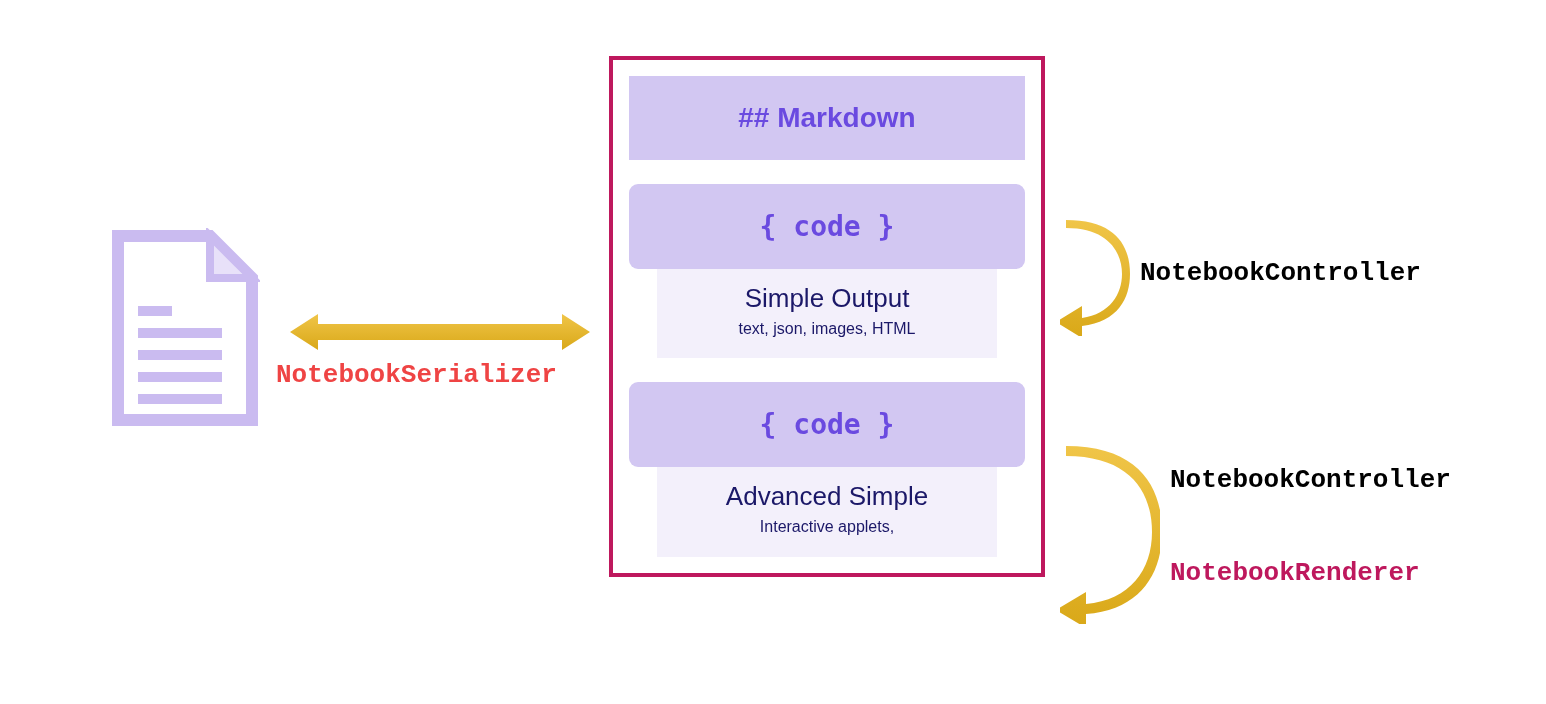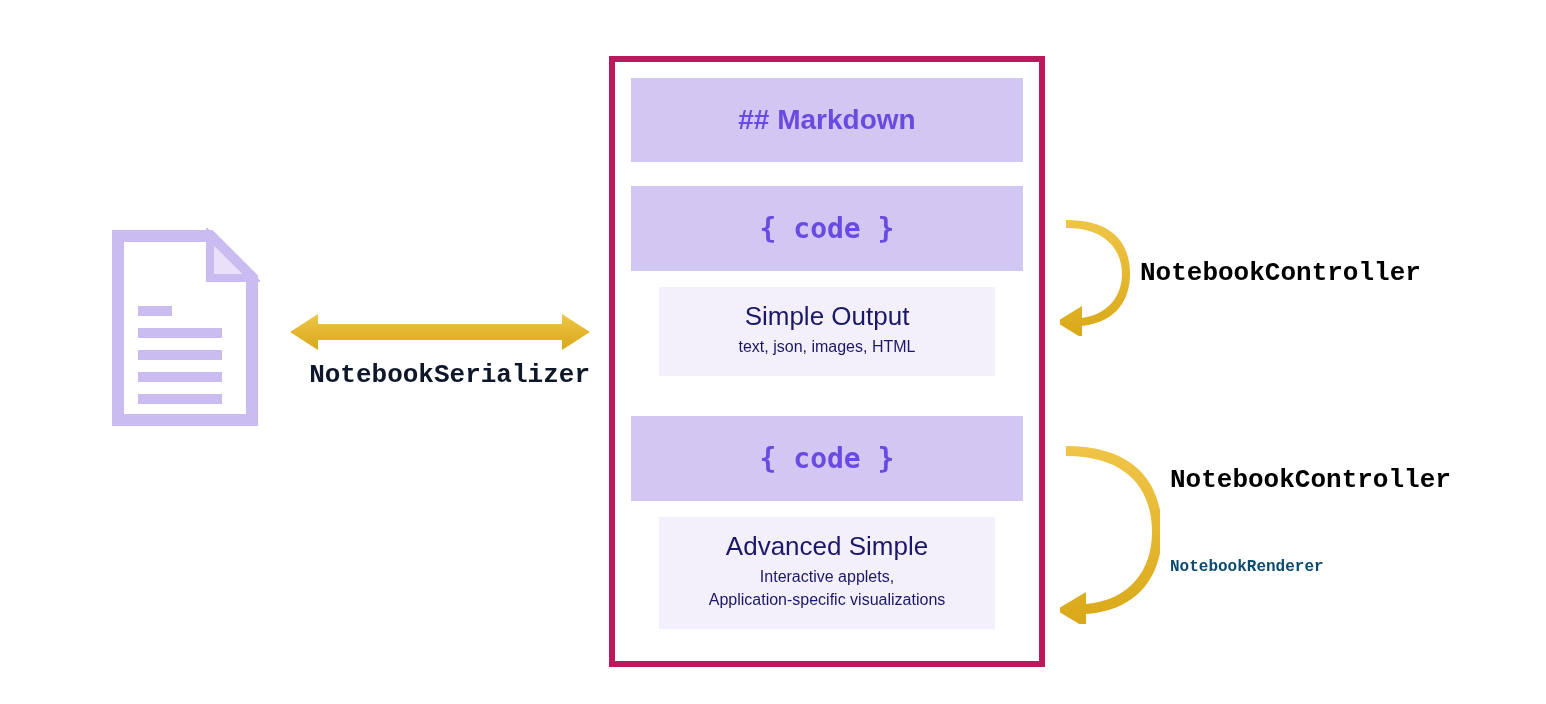--- a/index.html
+++ b/index.html
@@ -25,56 +25,56 @@
   
   .serializer-arrow {
     position: absolute;
     left: 290px;
     top: 312px;
     width: 300px;
     height: 40px;
   }
   .serializer-label {
     position: absolute;
-    left: 290px;
+    left: 276px;
     top: 360px;
     width: 300px;
-    text-align: right;
-    font-family: "Courier New", monospace;
-    font-weight: bold;
-    font-size: 26px;
-    color: #0f172a;
+    text-align: left;
+    font-family: "Courier New", monospace;
+    font-weight: bold;
+    font-size: 26px;
+    color: #ef4444;
   }
   
   .notebook {
     position: absolute;
     left: 609px;
     top: 56px;
     width: 436px;
-    border: 6px solid #be185d;
+    border: 4px solid #be185d;
     padding: 16px;
     display: flex;
     flex-direction: column;
     gap: 24px;
   }
   .cell-group { display: flex; flex-direction: column; }
   .cell-header {
     background: #d2c7f2;
     text-align: center;
     padding: 26px 10px;
     font-size: 28px;
     font-weight: 600;
     color: #6a4ae0;
   }
-  .cell-header.code { font-family: Menlo, Consolas, monospace; }
+  .cell-header.code { font-family: Menlo, Consolas, monospace; border-radius: 9px; }
   .output-box {
     background: #f3f0fb;
     text-align: center;
     padding: 14px 4px 18px;
-    margin: 16px 28px;
+    margin: 0 28px;
   }
   .output-title {
     font-size: 26px;
     color: #1b1868;
     margin-bottom: 4px;
   }
   .output-sub {
     font-size: 16px;
     color: #1b1868;
     line-height: 1.4;
@@ -111,22 +111,22 @@
     font-weight: bold;
     font-size: 26px;
     color: #000;
   }
   .renderer-label {
     position: absolute;
     left: 1170px;
     top: 558px;
     font-family: "Courier New", monospace;
     font-weight: bold;
-    font-size: 16px;
-    color: #0c4a6e;
+    font-size: 26px;
+    color: #be185d;
   }
 </style>
 </head>
 <body>
 
 <div class="canvas">
 
   <div class="file-icon">
     <svg viewBox="0 0 150 200" width="150" height="200">
       <path d="M 8 8 L 100 8 L 142 50 L 142 192 L 8 192 Z" fill="none" stroke="#cabbf0" stroke-width="12" stroke-linejoin="miter"></path>
@@ -164,21 +164,20 @@
         <div class="output-sub">text, json, images, HTML</div>
       </div>
     </div>
 
     <div class="cell-group">
       <div class="cell-header code">{ code }</div>
       <div class="output-box">
         <div class="output-title">Advanced Simple</div>
         <div class="output-sub">
           <span>Interactive applets,</span><br>
-          <span>Application-specific visualizations</span>
         </div>
       </div>
     </div>
   </div>
 
   <div class="controller-arrow-1">
     <svg viewBox="0 0 70 120" width="70" height="120">
       <defs>
         <linearGradient id="gold2" x1="0" y1="0" x2="0" y2="1">
           <stop offset="0%" stop-color="#f0c548"></stop>

